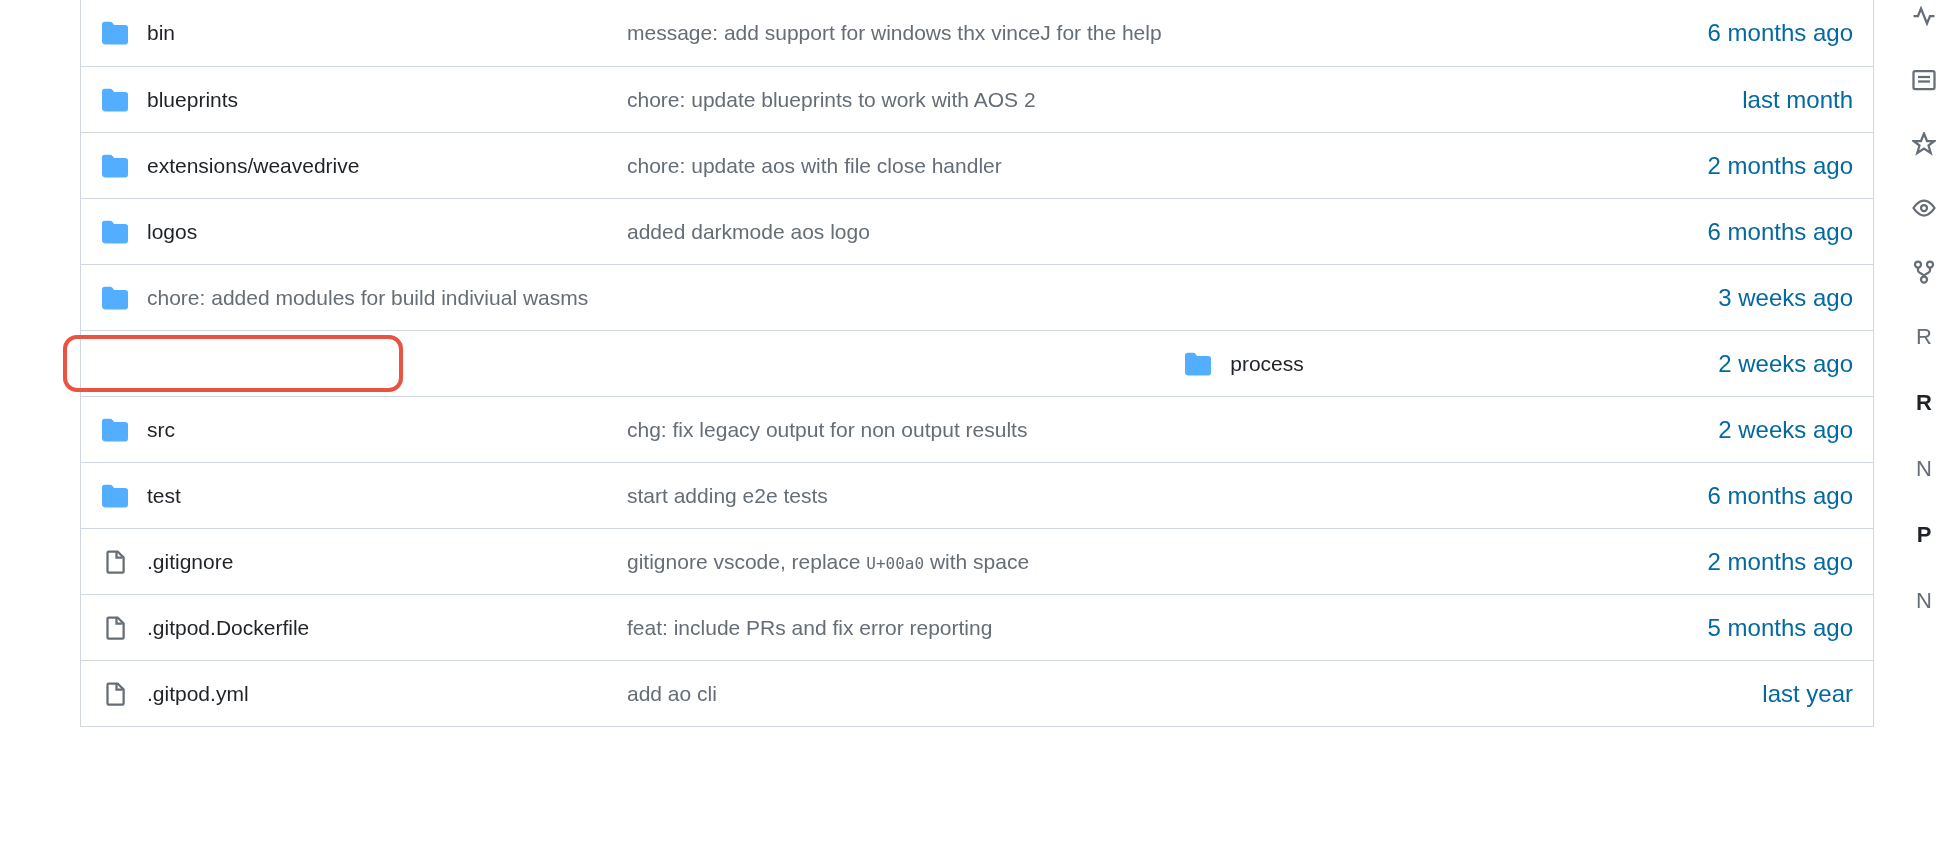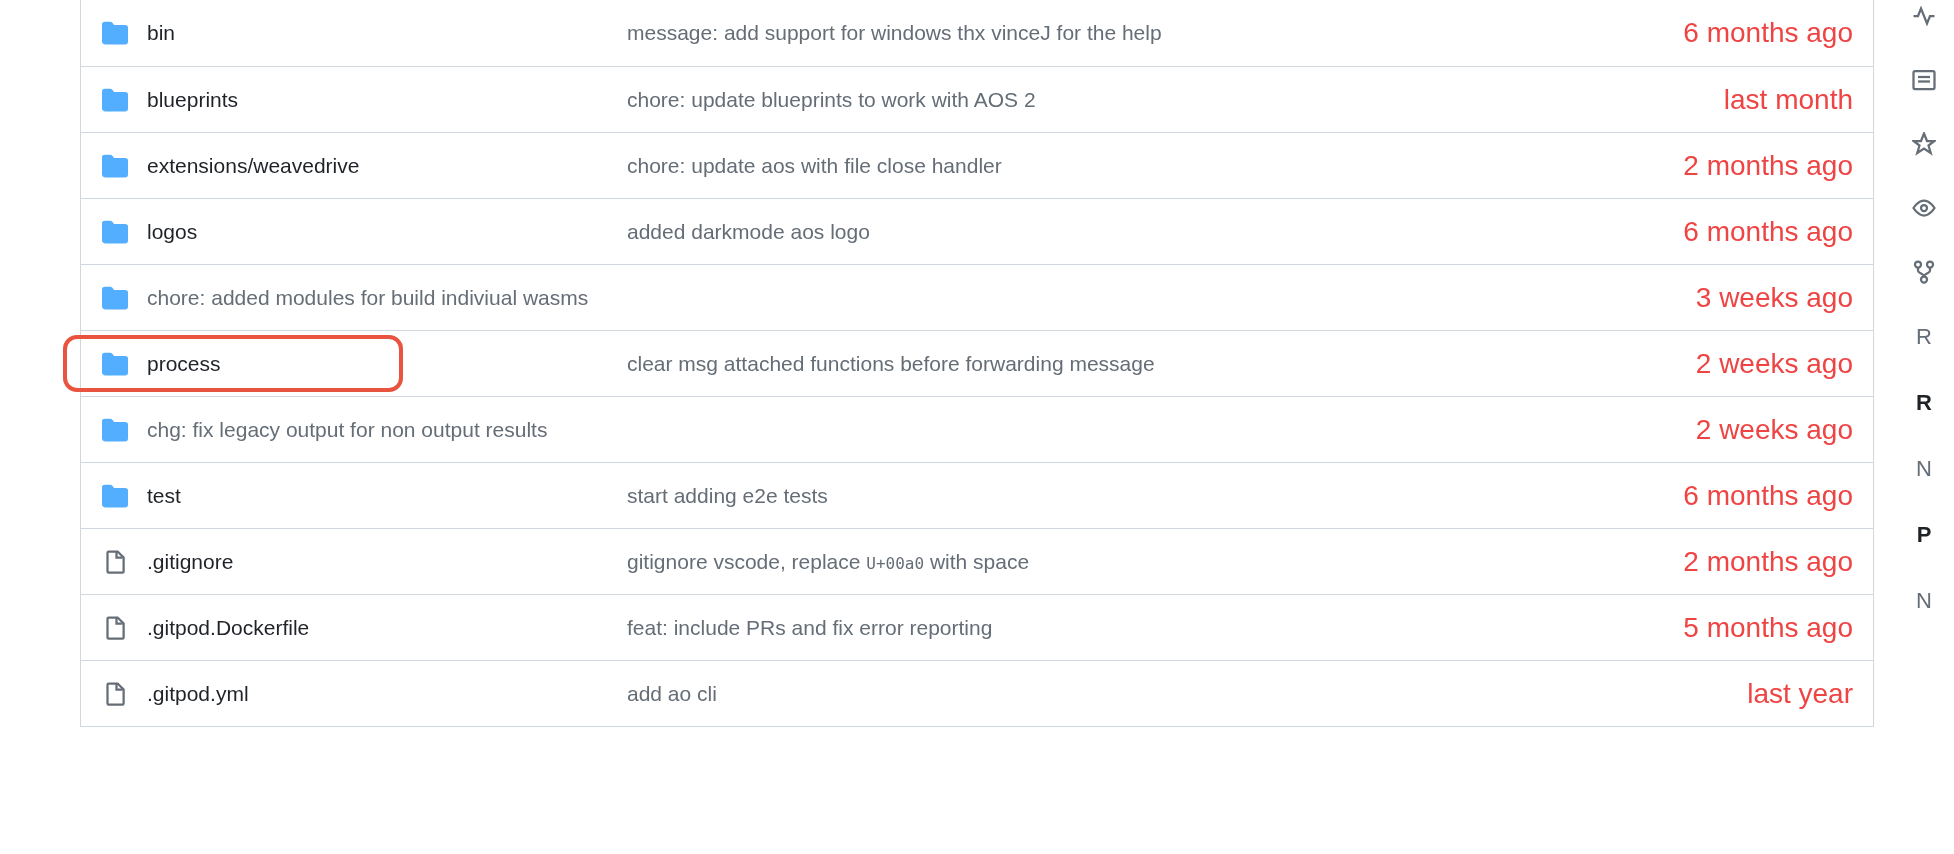--- a/index.html
+++ b/index.html
@@ -65,22 +65,22 @@
     }
     .commit-message {
       color: #656d76;
       font-size: 21px;
       flex: 1;
       white-space: nowrap;
       overflow: hidden;
       text-overflow: ellipsis;
     }
     .commit-time {
-      color: #ef4444;
-      font-size: 28px;
+      color: #0369a1;
+      font-size: 24px;
       text-align: right;
       margin-left: 8px;
       white-space: nowrap;
     }
     .code-text {
       font-family: ui-monospace, SFMono-Regular, "SF Mono", Menlo, Consolas, monospace;
       font-size: 16px;
     }
     .sidebar {
       width: 60px;
@@ -169,29 +169,29 @@
         <span class="commit-time">3 weeks ago</span>
       </div>
       <div class="file-row highlighted">
         <div class="highlight-box"></div>
         <div class="file-icon">
           <svg viewBox="0 0 16 16" width="26" height="26" class="folder-svg">
             <path d="M1.75 1A1.75 1.75 0 000 2.75v10.5C0 14.216.784 15 1.75 15h12.5A1.75 1.75 0 0016 13.25v-8.5A1.75 1.75 0 0014.25 3H7.5a.25.25 0 01-.2-.1l-.9-1.2C6.07 1.26 5.55 1 5 1H1.75z"></path>
           </svg>
         </div>
         <a class="file-name">process</a>
-        <a class="commit-message">clear msg attached functions before forwarding message</a>
         <span class="commit-time">2 weeks ago</span>
       </div>
       <div class="file-row">
         <div class="file-icon">
           <svg viewBox="0 0 16 16" width="26" height="26" class="folder-svg">
             <path d="M1.75 1A1.75 1.75 0 000 2.75v10.5C0 14.216.784 15 1.75 15h12.5A1.75 1.75 0 0016 13.25v-8.5A1.75 1.75 0 0014.25 3H7.5a.25.25 0 01-.2-.1l-.9-1.2C6.07 1.26 5.55 1 5 1H1.75z"></path>
           </svg>
         </div>
+        <a class="file-name">src</a>
         <a class="commit-message">chg: fix legacy output for non output results</a>
         <span class="commit-time">2 weeks ago</span>
       </div>
       <div class="file-row">
         <div class="file-icon">
           <svg viewBox="0 0 16 16" width="26" height="26" class="folder-svg">
             <path d="M1.75 1A1.75 1.75 0 000 2.75v10.5C0 14.216.784 15 1.75 15h12.5A1.75 1.75 0 0016 13.25v-8.5A1.75 1.75 0 0014.25 3H7.5a.25.25 0 01-.2-.1l-.9-1.2C6.07 1.26 5.55 1 5 1H1.75z"></path>
           </svg>
         </div>
         <a class="file-name">test</a>

